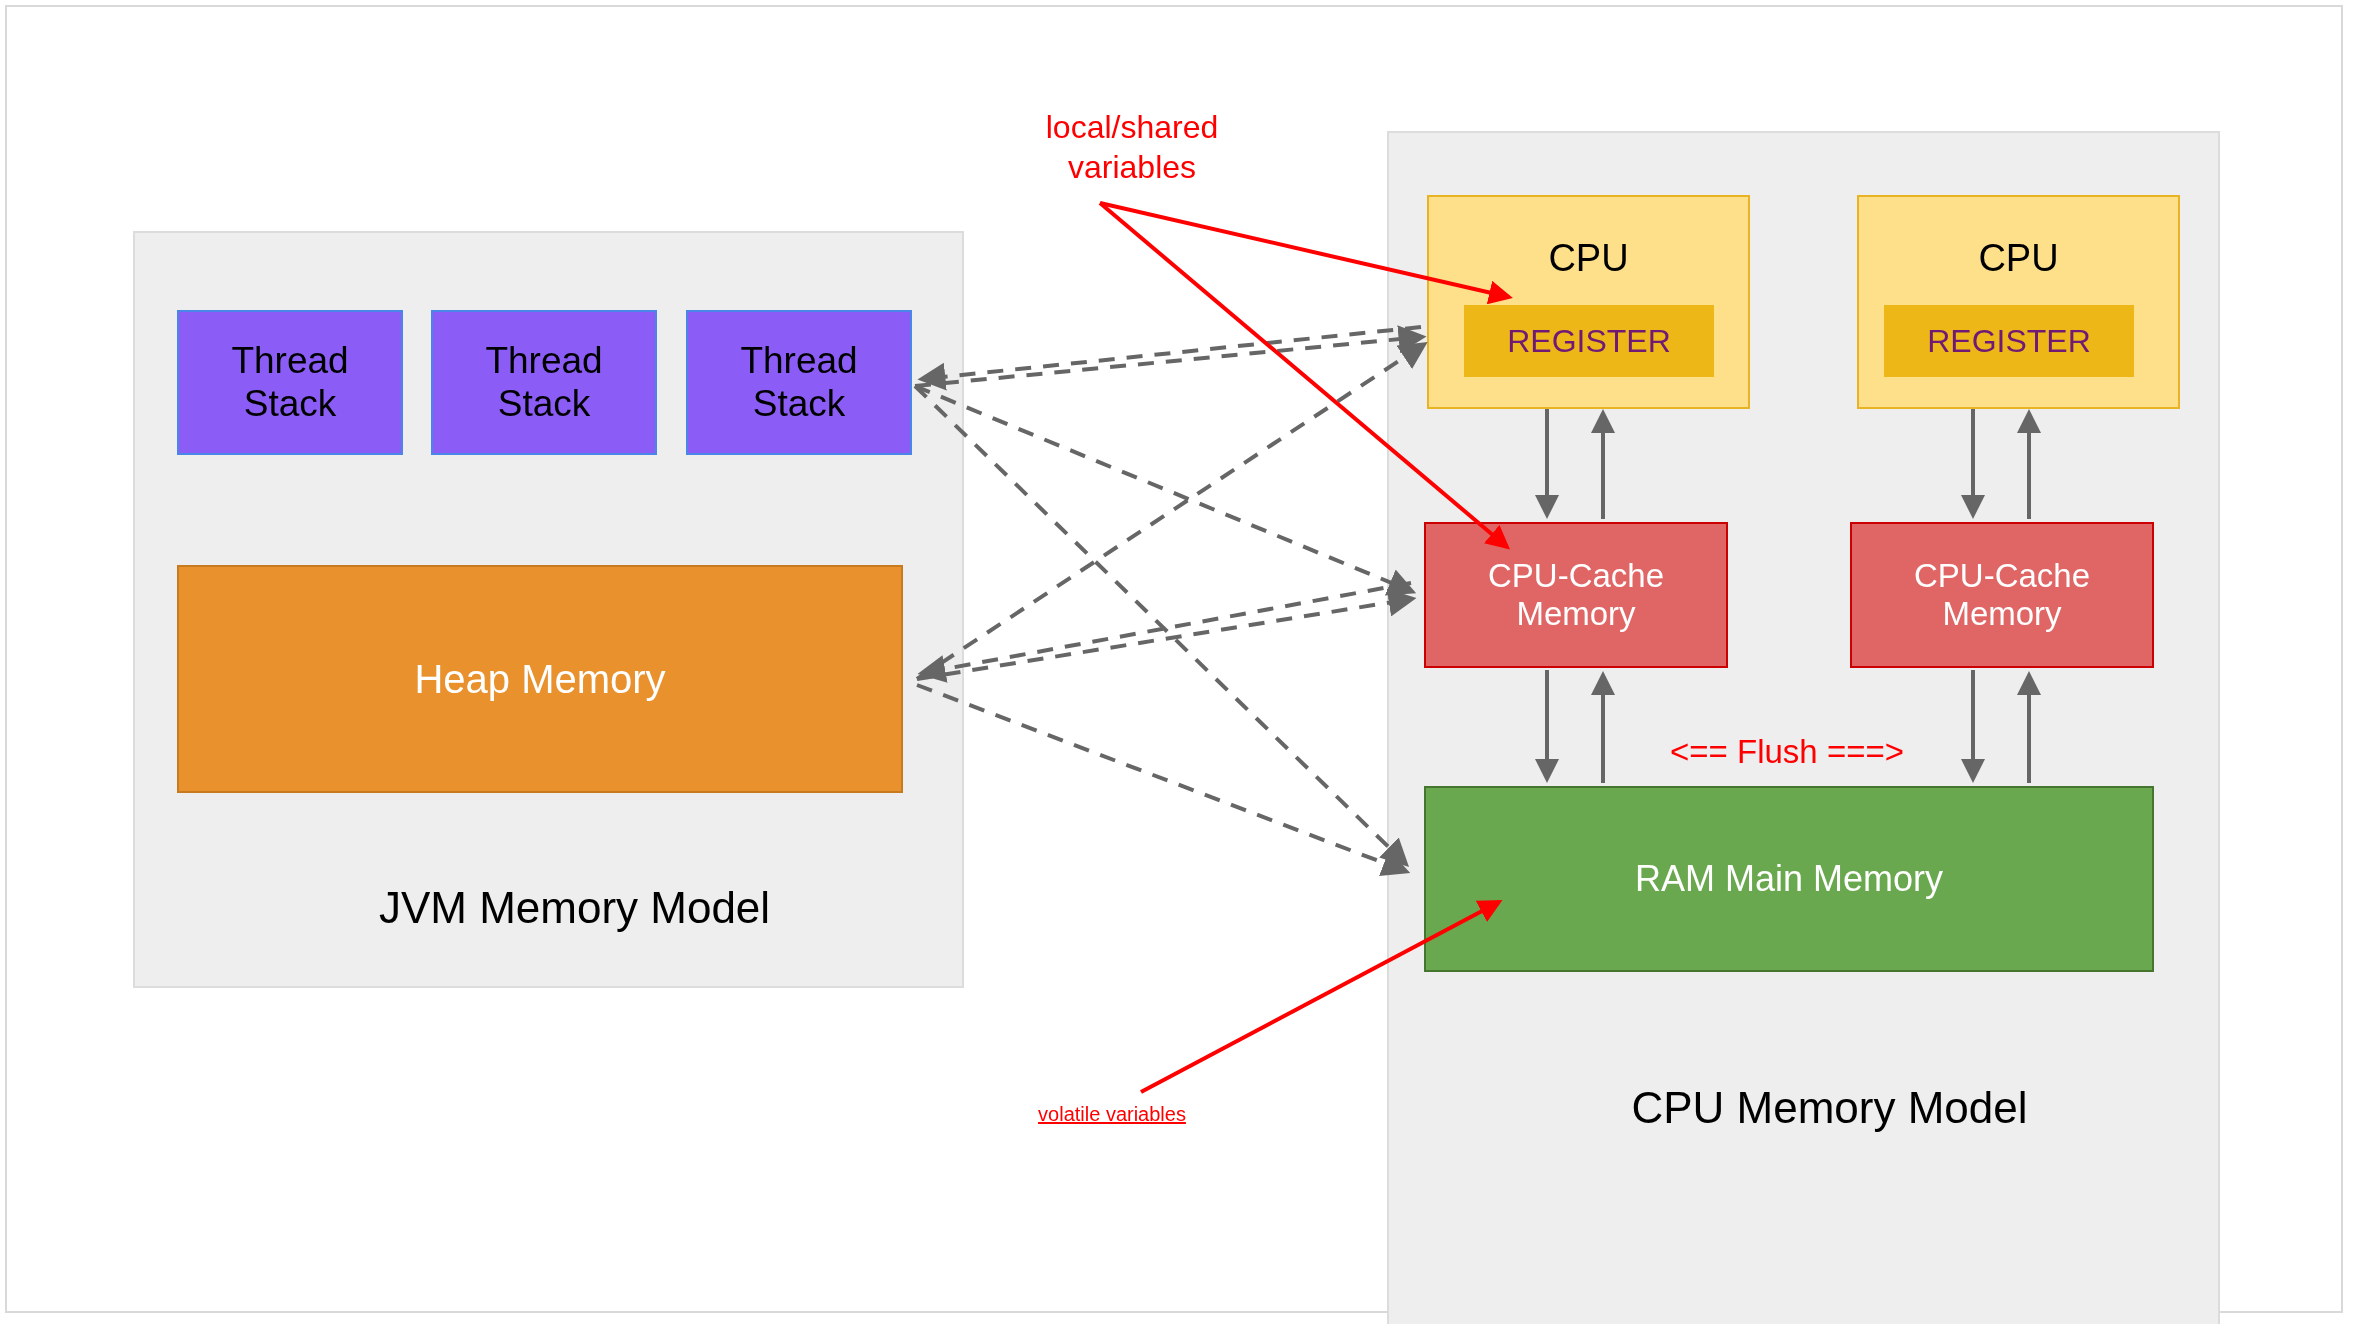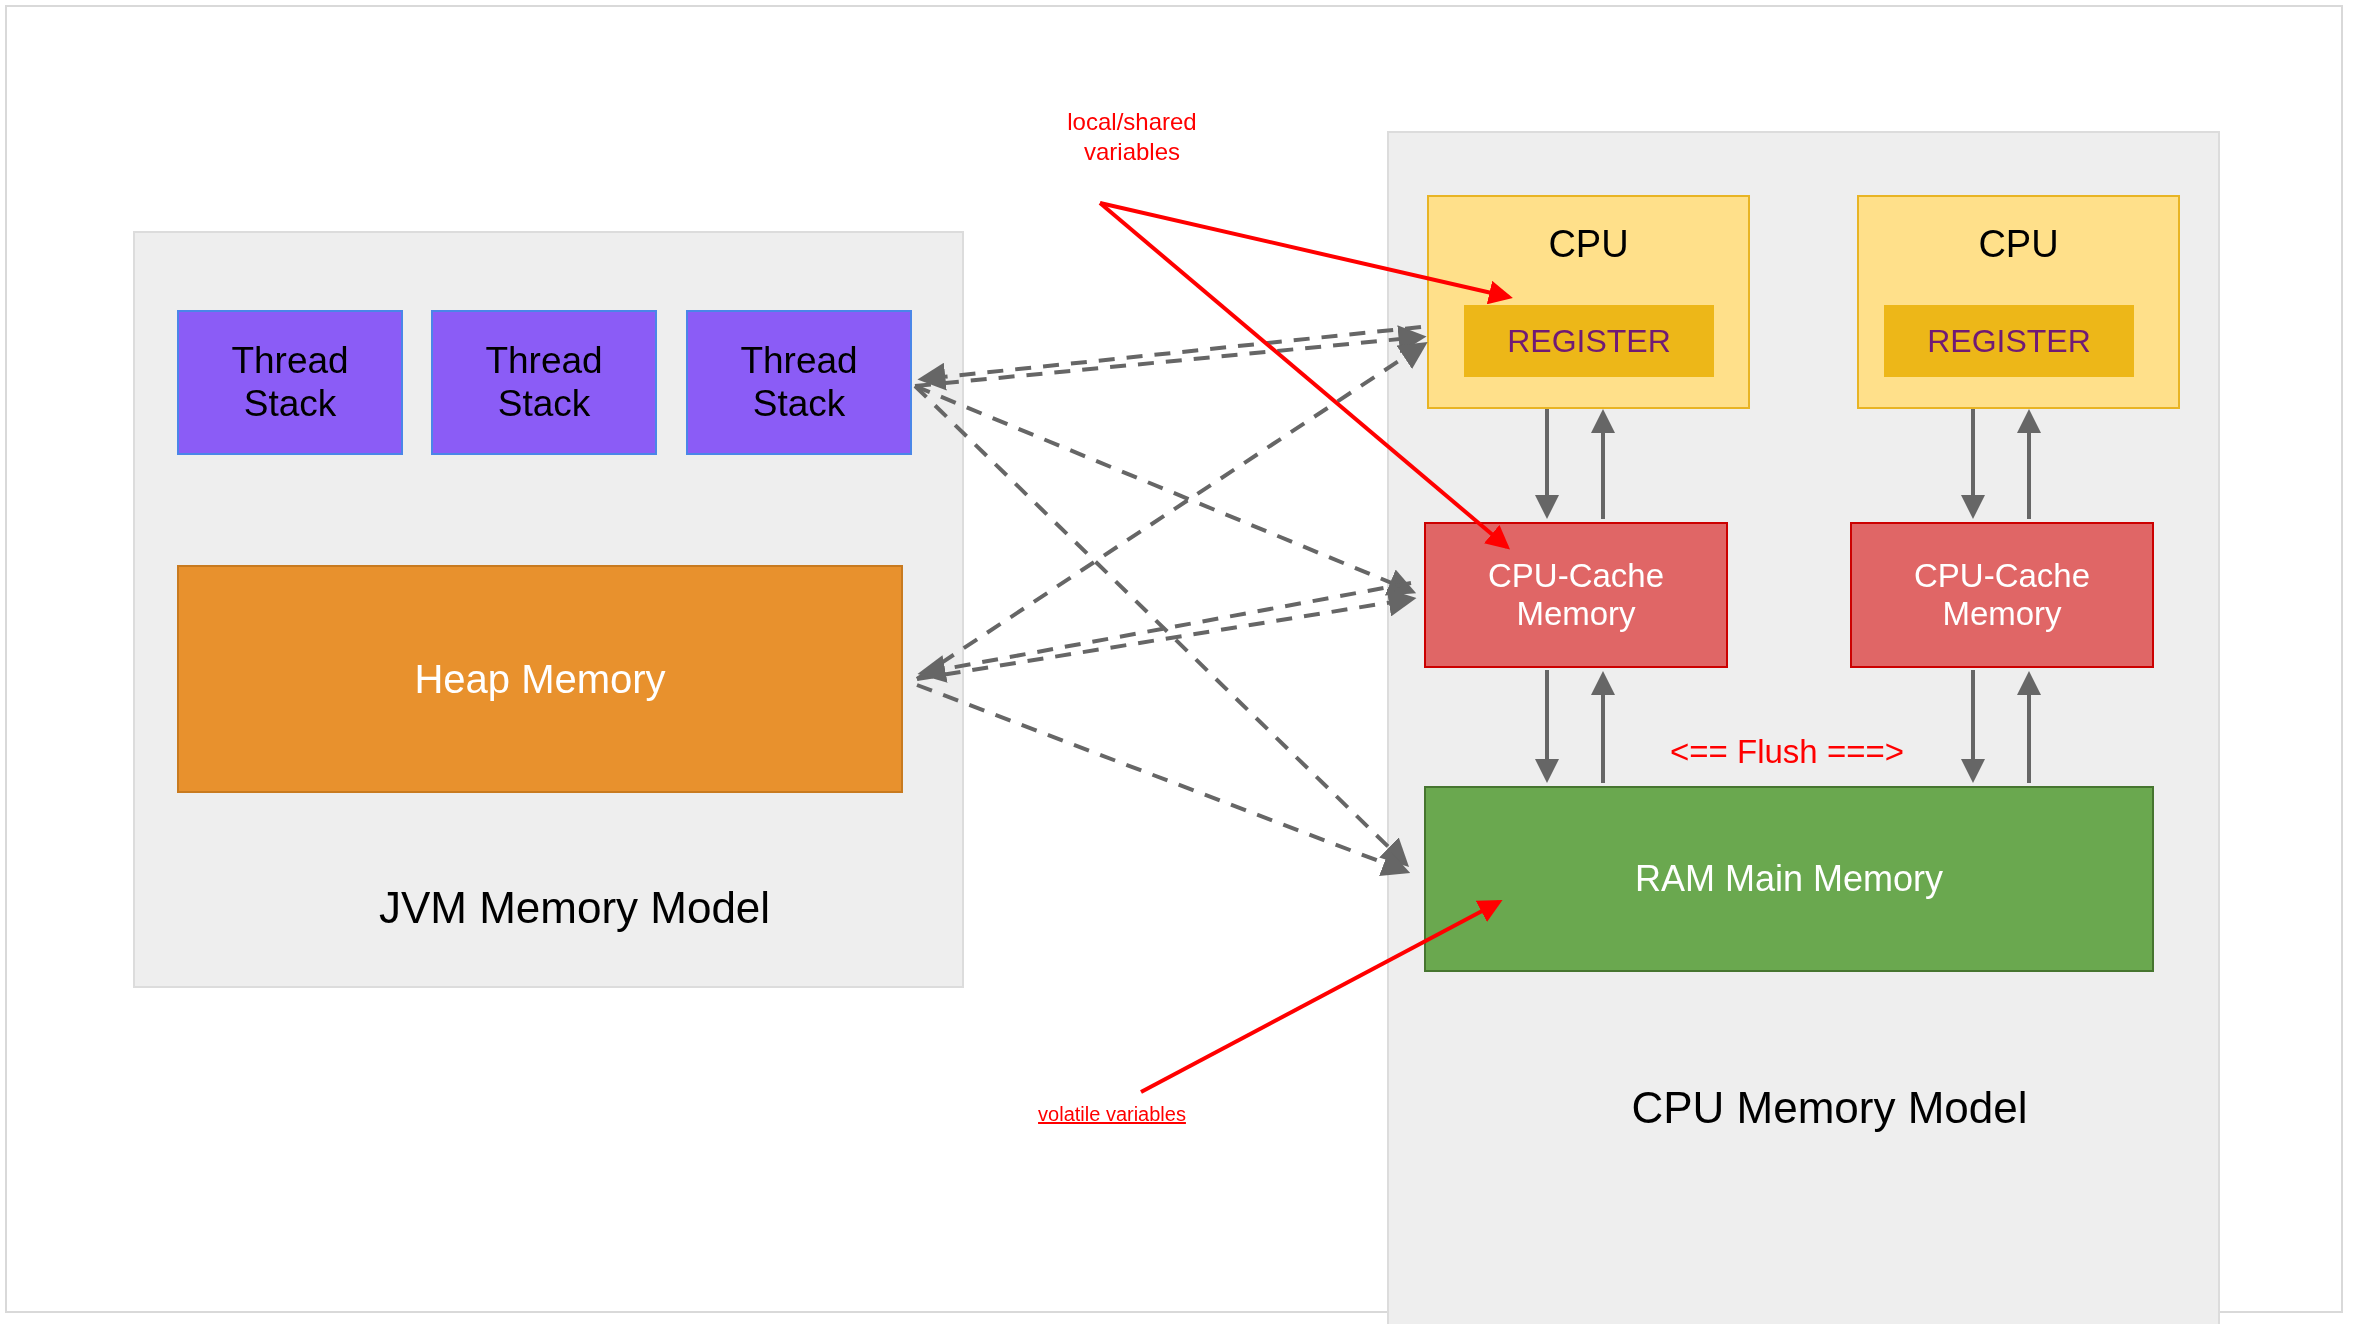--- a/index.html
+++ b/index.html
@@ -13,21 +13,21 @@
   .panel-title{position:absolute;color:#000000;white-space:nowrap;
                text-align:center;margin-left:24px;}
   .box{position:absolute;box-sizing:border-box;display:flex;
        align-items:center;justify-content:center;text-align:center;
        line-height:1.15;}
   .thread-stack{background:#8b5cf6;border:2px solid #4a86e8;color:#000000;
                 font-size:37px;}
   .heap{background:#e8912d;border:2px solid #c87a1f;color:#ffffff;
         font-size:40px;}
   .cpu{background:#ffe08a;border:2px solid #e8b424;color:#000000;
-       font-size:38px;align-items:flex-start;padding-top:26px;}
+       font-size:38px;align-items:flex-start;padding-top:40px;}
   .cpu-label{width:100%;}
   .register{position:absolute;background:#edb718;color:#701a75;
             font-size:32px;display:flex;align-items:center;
             justify-content:center;box-sizing:border-box;}
   .cache{background:#e06666;border:2px solid #cc0000;color:#ffffff;
          font-size:33px;}
   .ram{background:#6aa84f;border:2px solid #46752f;color:#ffffff;
        font-size:36px;}
   .anno{position:absolute;color:#ff0000;white-space:pre;line-height:1.25;
         text-align:center;}
@@ -87,21 +87,21 @@
       <span style="white-space:pre-line;">CPU-Cache
 Memory</span>
     </div>
 
     <div class="box ram" style="left:1417px;top:779px;width:730px;height:186px;">
       <span>RAM Main Memory</span>
     </div>
 
     <div class="anno" style="left:1620px;top:715px;width:320px;font-size:33px;text-align:center;margin-top:9px;">&lt;== Flush ===&gt;</div>
 
-    <div class="anno" style="left:960px;top:100px;width:330px;font-size:24px;">local/shared
+    <div class="anno" style="left:960px;top:100px;width:330px;font-size:32px;">local/shared
 variables</div>
     <div class="anno" style="left:940px;top:1095px;width:330px;font-size:20px;text-decoration:underline;">volatile variables</div>
 
     <svg class="overlay" viewBox="0 0 2354 1324">
       <defs>
         <marker id="grayArrow" markerWidth="7" markerHeight="7" refX="5.6" refY="3.5" orient="auto" markerUnits="strokeWidth">
           <path d="M0,0 L7,3.5 L0,7 z" fill="#666666"></path>
         </marker>
         <marker id="grayArrowSolid" markerWidth="6" markerHeight="6" refX="5" refY="3" orient="auto" markerUnits="strokeWidth">
           <path d="M0,0 L6,3 L0,6 z" fill="#666666"></path>

